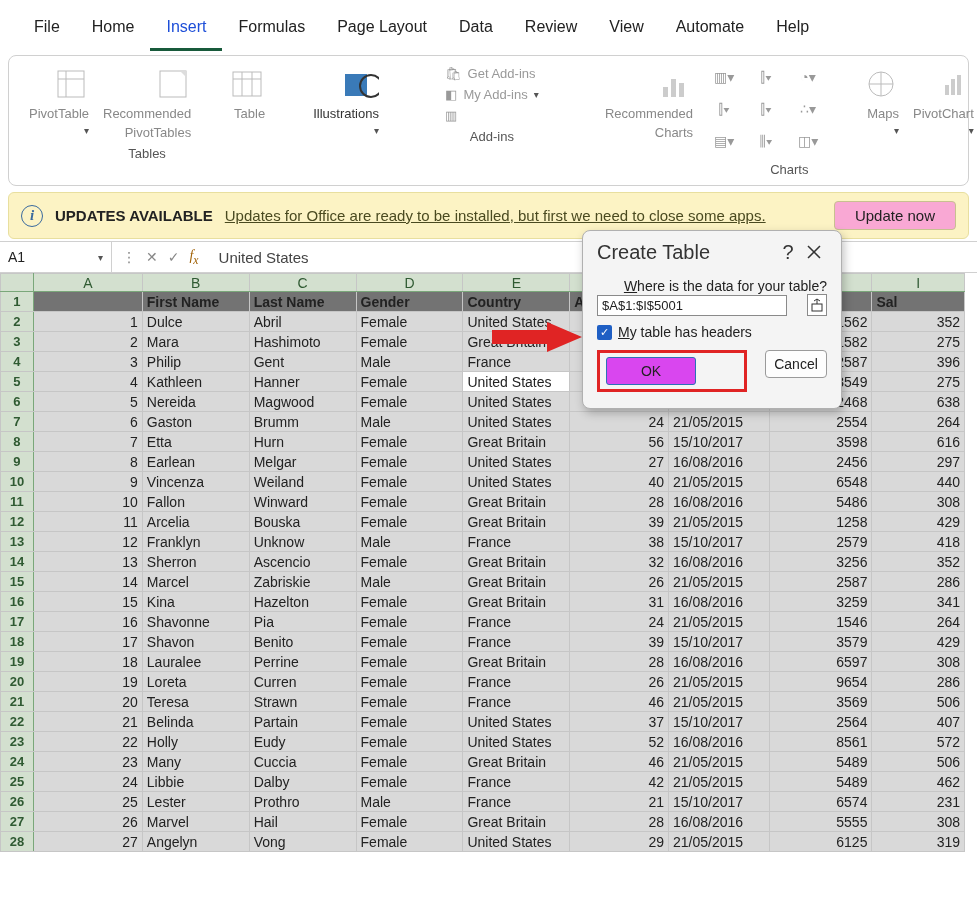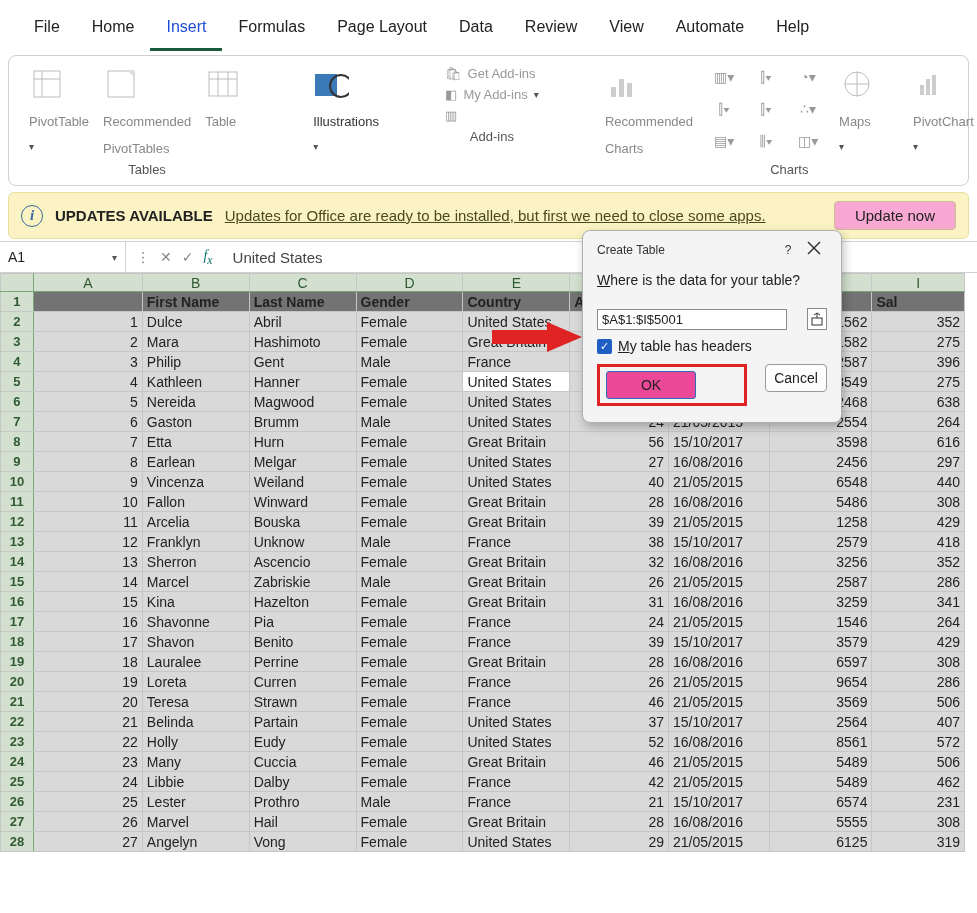--- a/index.html
+++ b/index.html
@@ -3,64 +3,64 @@
 <meta charset="utf-8">
 <style>
   * { box-sizing: border-box; }
   body { margin: 0; font-family: "Segoe UI", Arial, sans-serif; font-size: 14px; background: #fff; overflow: hidden; width: 977px; height: 913px; position: relative; color: #222; }
   .menubar { display: flex; gap: 0; padding: 10px 0 0 18px; font-size: 16px; }
   .menubar .tab { padding: 8px 16px 12px 16px; cursor: pointer; text-align: right; }
   .menubar .tab.active { border-bottom: 3px solid #185a3b; color: #1d4ed8; }
   .ribbon { border: 1px solid #d0d0d0; border-radius: 8px; margin: 4px 8px 6px 8px; padding: 6px 10px 0 10px; display: flex; gap: 14px; background: #fff; }
   .group { display: flex; flex-direction: column; align-items: center; padding: 4px 10px 4px 10px; }
   .group-row { display: flex; align-items: flex-start; gap: 14px; }
-  .big-btn { display: flex; flex-direction: column; align-items: flex-start; gap: 12px; color: #888; min-width: 60px; font-size: 13px; text-align: center; }
+  .big-btn { display: flex; flex-direction: column; align-items: flex-end; gap: 4px; color: #888; min-width: 60px; font-size: 13px; text-align: center; }
   .big-btn .icon { width: 36px; height: 36px; display:flex; align-items:center; justify-content:center; }
   .big-btn.enabled { color: #333; }
   .group-title { color: #555; font-size: 13px; margin-top: 6px; margin-bottom: 4px; }
   .sep { width: 1px; background: #e0e0e0; align-self: stretch; margin: 6px 0 26px 0; }
   .addins-col { display:flex; flex-direction:column; gap:6px; color:#999; font-size:13px; }
   .addins-col .line { display:flex; align-items:center; gap:6px; }
   .charts-grid { display:grid; grid-template-columns: repeat(3, 34px); grid-auto-rows: 26px; gap: 6px 8px; }
   .charts-grid .cb { width:34px; height:22px; display:flex; align-items:center; justify-content:center; color:#999; }
   .notice { background:#fcf3c4; border:1px solid #e8df9f; margin:2px 8px 2px 8px; border-radius:6px; padding:8px 12px; display:flex; align-items:center; gap:12px; font-size:15px; }
   .notice .icon { width:22px; height:22px; border:1.5px solid #3a6a9e; border-radius:50%; display:flex; align-items:center; justify-content:center; color:#3a6a9e; font-style:italic; font-weight:bold; font-family:Georgia,serif; }
   .notice .link { text-decoration: underline; color:#4a4a20; }
   .notice-spacer { flex:1; }
   .notice .btn { background:#f9a8d4; border:1px solid #c8c090; padding:5px 20px; border-radius:4px; }
   .fx-bar { display:flex; align-items:center; border-top:1px solid #d0d0d0; border-bottom:1px solid #d0d0d0; height:32px; }
-  .name-box { width:126px; border-right:1px solid #d0d0d0; display:flex; align-items:center; padding:0 8px; height:100%; justify-content:space-between; }
+  .name-box { width:112px; border-right:1px solid #d0d0d0; display:flex; align-items:center; padding:0 8px; height:100%; justify-content:space-between; }
   .fx-tools { display:flex; align-items:center; gap:10px; padding:0 10px; color:#888; }
-  .fx-label { font-style:italic; font-family:"Times New Roman",serif; color:#0f766e; }
+  .fx-label { font-style:italic; font-family:"Times New Roman",serif; color:#a16207; }
   .fx-value { padding:0 10px; color:#444; font-size:15px; }
   .grid-wrap { position:relative; }
   table.grid { border-collapse: collapse; table-layout: fixed; width: 965px; margin-left: 0; }
   table.grid th, table.grid td { border:1px solid #c6c6c6; height:20px; font-size:14px; padding:0 4px; overflow:hidden; white-space:nowrap; }
   table.grid .rowh { background:#d3e0cf; text-align:center; color:#2f5a32; font-size:13px; width:32px; border-right:1px solid #7aa77a; }
   table.grid thead th.colh { background:#d3e0cf; color:#2f5a32; text-align:center; font-weight:normal; height:18px; border-bottom:1px solid #7aa77a; }
   table.grid td.sel { background:#d9d9d9; }
   table.grid td.white { background:#fff !important; }
   table.grid td.num { text-align:right; }
   table.grid tr.hdr td { font-weight:bold; background:#737373; }
   .dialog { position:absolute; left:582px; top:230px; width:260px; background:#f4f4f4; border:1px solid #b0b0b0; border-radius:8px; box-shadow:2px 4px 10px rgba(0,0,0,.25); padding:10px 14px 16px 14px; font-size:14px; }
-  .dialog .titlebar { display:flex; align-items:center; padding-bottom:8px; font-size:12px; color:#333; }
+  .dialog .titlebar { display:flex; align-items:center; padding-bottom:8px; font-size:20px; color:#333; }
   .dialog .titlebar .spacer { flex:1; }
   .dialog .titlebar .q, .dialog .titlebar .x { width:26px; text-align:center; color:#333; }
   .dialog .x svg { width:14px; height:14px; }
-  .dialog .prompt { margin:6px 0 20px 0; }
+  .dialog .prompt { margin:6px 0 0 0;text-align:right; }
   .dialog .range-row { display:flex; align-items:center; gap:20px; }
   .dialog .range-input { flex:1; border:1px solid #8a8a8a; background:#fff; padding:2px 4px; font-size:13px; }
   .dialog .picker { width:20px; height:22px; border:1px solid #8a8a8a; background:#fff; display:flex; align-items:center; justify-content:center; }
   .dialog .chk-row { margin:8px 0 10px 0; display:flex; align-items:center; gap:6px; }
   .dialog .chk { width:15px; height:15px; background:#1f5fc4; display:flex; align-items:center; justify-content:center; color:#fff; font-size:11px; border-radius:2px; }
   .dialog .u { text-decoration: underline; }
   .dialog .btn-row { display:flex; justify-content:center; gap:18px; }
   .dbtn { width:90px; height:28px; border:1px solid #9a9a9a; border-radius:4px; background:#fdfdfd; display:flex; align-items:center; justify-content:center; font-size:14px; }
   .ok-wrap { border:3px solid #e02424; padding:4px 48px 4px 6px; display:inline-block; }
-  .ok-btn { border:1.5px solid #2d6fb8; border-radius:3px; background:#ec4899; }
+  .ok-btn { border:1.5px solid #2d6fb8; border-radius:3px; background:#d946ef; }
   .arrow { position:absolute; left:492px; top:322px; pointer-events:none; }
   .arrow svg { width:90px; height:30px; }
   .caret { font-size:10px; color:#555; }
 </style>
 </head>
 <body>
 
 <div class="menubar">
     <span class="tab">File</span>
     <span class="tab">Home</span>

